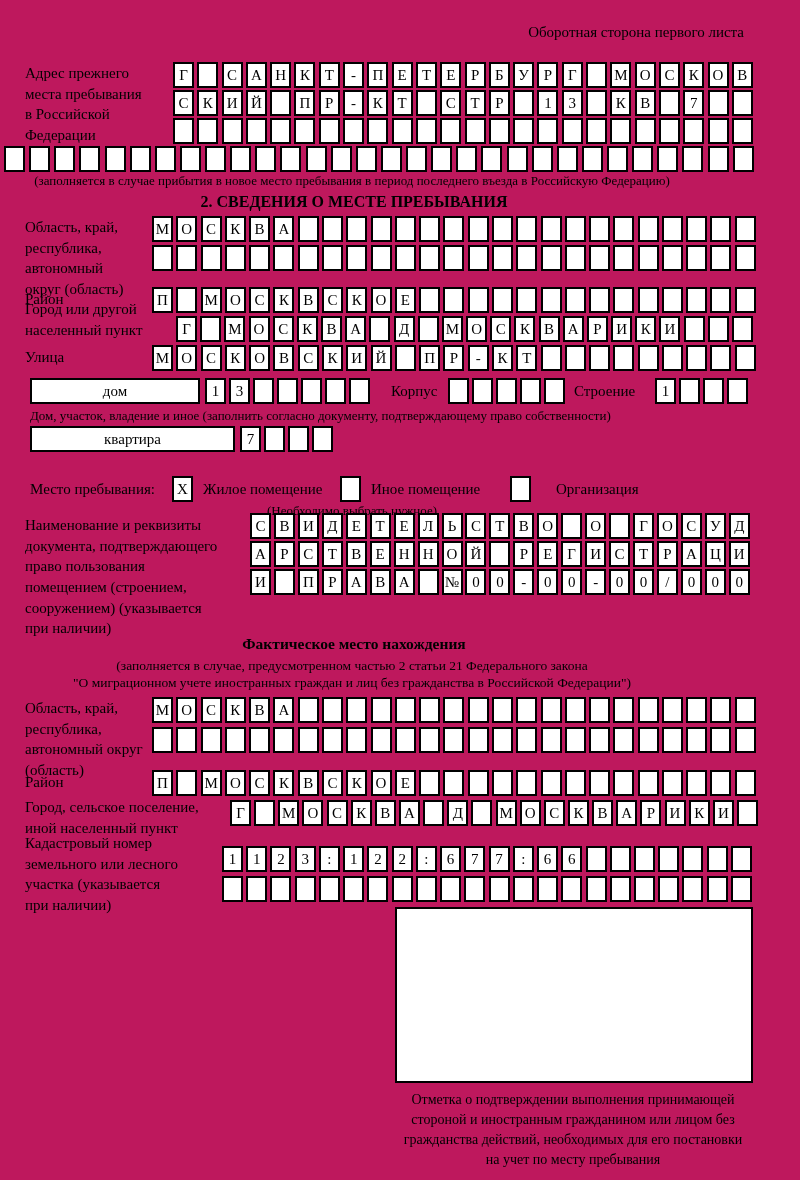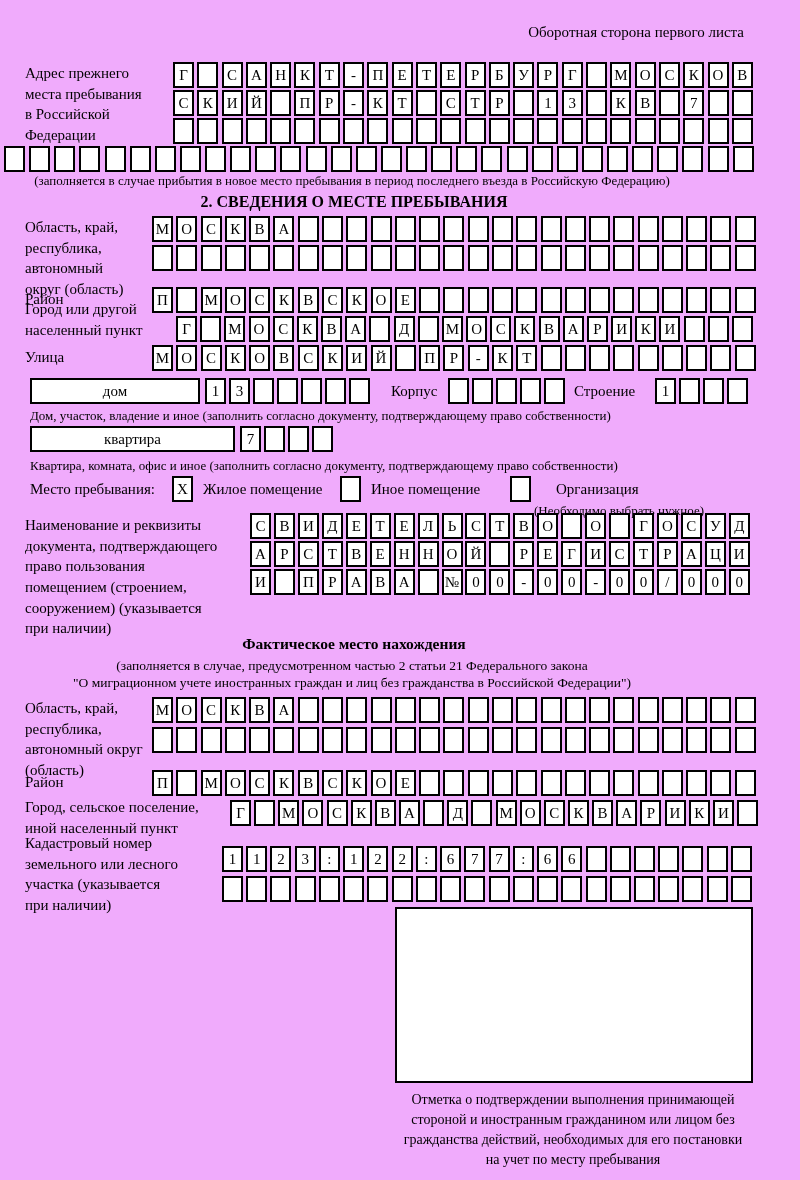--- a/index.html
+++ b/index.html
@@ -1,17 +1,17 @@
 <!DOCTYPE html>
 <html><head>
 <meta charset="utf-8">
 <style>
   html,body{margin:0;padding:0;background:#fff;}
   .page{
-    position:relative;width:800px;height:1180px;background:#f0abfc;
+    position:relative;width:800px;height:1180px;background:#be185d;
     font-family:"Liberation Serif","DejaVu Serif",serif;color:#000;overflow:hidden;
   }
   .abs{position:absolute;}
   .lbl{position:absolute;font-size:15px;line-height:1.38;white-space:pre-line;}
   .hdr{position:absolute;font-size:15px;}
   .h{position:absolute;font-weight:bold;font-size:16px;left:0;width:708px;text-align:center;}
   .fn{position:absolute;font-size:13px;}
   .center{left:0;width:704px;text-align:center;}
   .cellrow{position:absolute;display:flex;justify-content:space-between;}
   .cell{
@@ -324,30 +324,29 @@
     </div>
   <div class="fn" style="left:30px; top:408px;">Дом, участок, владение и иное (заполнить согласно документу, подтверждающему право собственности)</div>
 
   <div class="fieldrect" style="left:30px; top:426px; width:205px;">квартира</div>
   <div class="cellrow" style="left:240px; top:426px; width:93px;">
       <span class="cell">7</span>
       <span class="cell"></span>
       <span class="cell"></span>
       <span class="cell"></span>
     </div>
-  <div class="fn" style="left:30px; top:458px;">Квартира, комната, офис и иное (заполнить согласно документу, подтверждающему право собственности)</div>
 
   <div class="lbl" style="left:30px; top:479px;">Место пребывания:</div>
   <div class="cell abs" style="left:172px; top:476px;">X</div>
   <div class="lbl" style="left:203px; top:479px;">Жилое помещение</div>
   <div class="cell abs" style="left:340px; top:476px;"></div>
   <div class="lbl" style="left:371px; top:479px;">Иное помещение</div>
   <div class="cell abs" style="left:510px; top:476px;"></div>
   <div class="lbl" style="left:556px; top:479px;">Организация</div>
-  <div class="fn center" style="top:503px;text-align:right;">(Необходимо выбрать нужное)</div>
+  <div class="fn center" style="top:503px;">(Необходимо выбрать нужное)</div>
 
   <div class="lbl" style="left:25px; top:515px; width:220px;">Наименование и реквизиты
 документа, подтверждающего
 право пользования
 помещением (строением,
 сооружением) (указывается
 при наличии)</div>
   <div class="cellrow" style="left:250px; top:513px; width:500px;">
       <span class="cell">С</span>
       <span class="cell">В</span>

